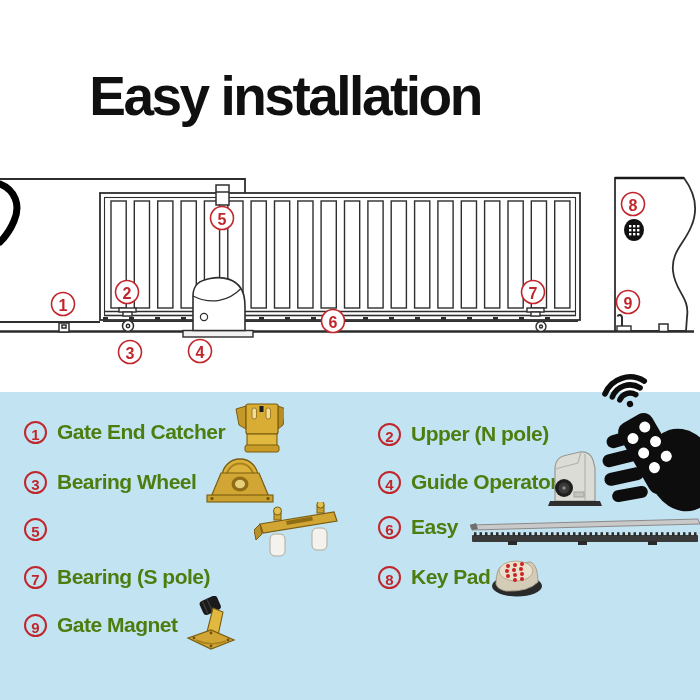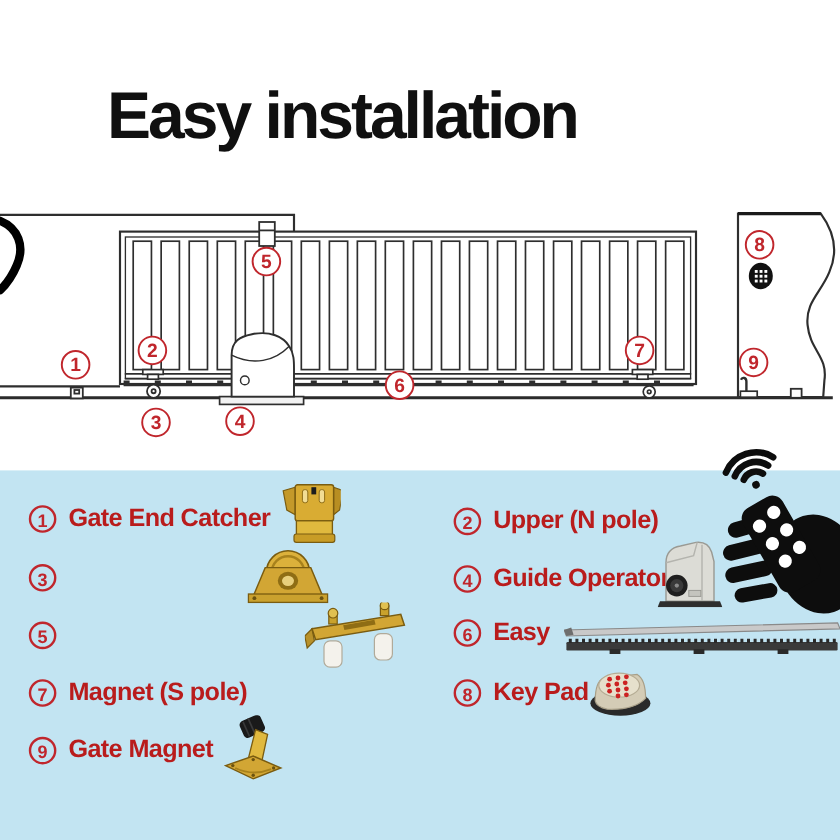--- a/index.html
+++ b/index.html
@@ -19,21 +19,21 @@
     background:#c2e4f2;
   }
   .item{
     position:absolute;display:flex;align-items:center;gap:10px;white-space:nowrap;
   }
   .num{
     width:23px;height:23px;border:2px solid #c0262c;border-radius:50%;
     color:#c0262c;font-size:15px;font-weight:bold;line-height:23px;
     text-align:center;flex:0 0 23px;box-sizing:border-box;background:transparent;
   }
-  .label{font-size:21px;font-weight:bold;color:#b91c1c;letter-spacing:-0.5px;}
+  .label{font-size:21px;font-weight:bold;color:#4d7c0f;letter-spacing:-0.5px;}
   .prod{position:absolute;}
   svg{display:block;}
   text.co{font-family:"Liberation Sans",sans-serif;font-size:16px;font-weight:bold;fill:#c0262c;}
 </style>
 </head>
 <body>
 
 <div class="title">Easy installation</div>
 
 <svg class="diagram" width="700" height="230" viewBox="0 0 700 230">
@@ -183,27 +183,28 @@
 </svg>
 
 <div class="legend">
 
   <div class="item" style="left:24px;top:28px">
     <span class="num">1</span>
     <span class="label">Gate End Catcher</span>
   </div>
   <div class="item" style="left:24px;top:78px">
     <span class="num">3</span>
+    <span class="label">Bearing Wheel</span>
   </div>
   <div class="item" style="left:24px;top:126px">
     <span class="num">5</span>
   </div>
   <div class="item" style="left:24px;top:173px">
     <span class="num">7</span>
-    <span class="label">Magnet (S pole)</span>
+    <span class="label">Bearing (S pole)</span>
   </div>
   <div class="item" style="left:24px;top:221px">
     <span class="num">9</span>
     <span class="label">Gate Magnet</span>
   </div>
 
   <div class="item" style="left:378px;top:30px">
     <span class="num">2</span>
     <span class="label">Upper (N pole)</span>
   </div>

